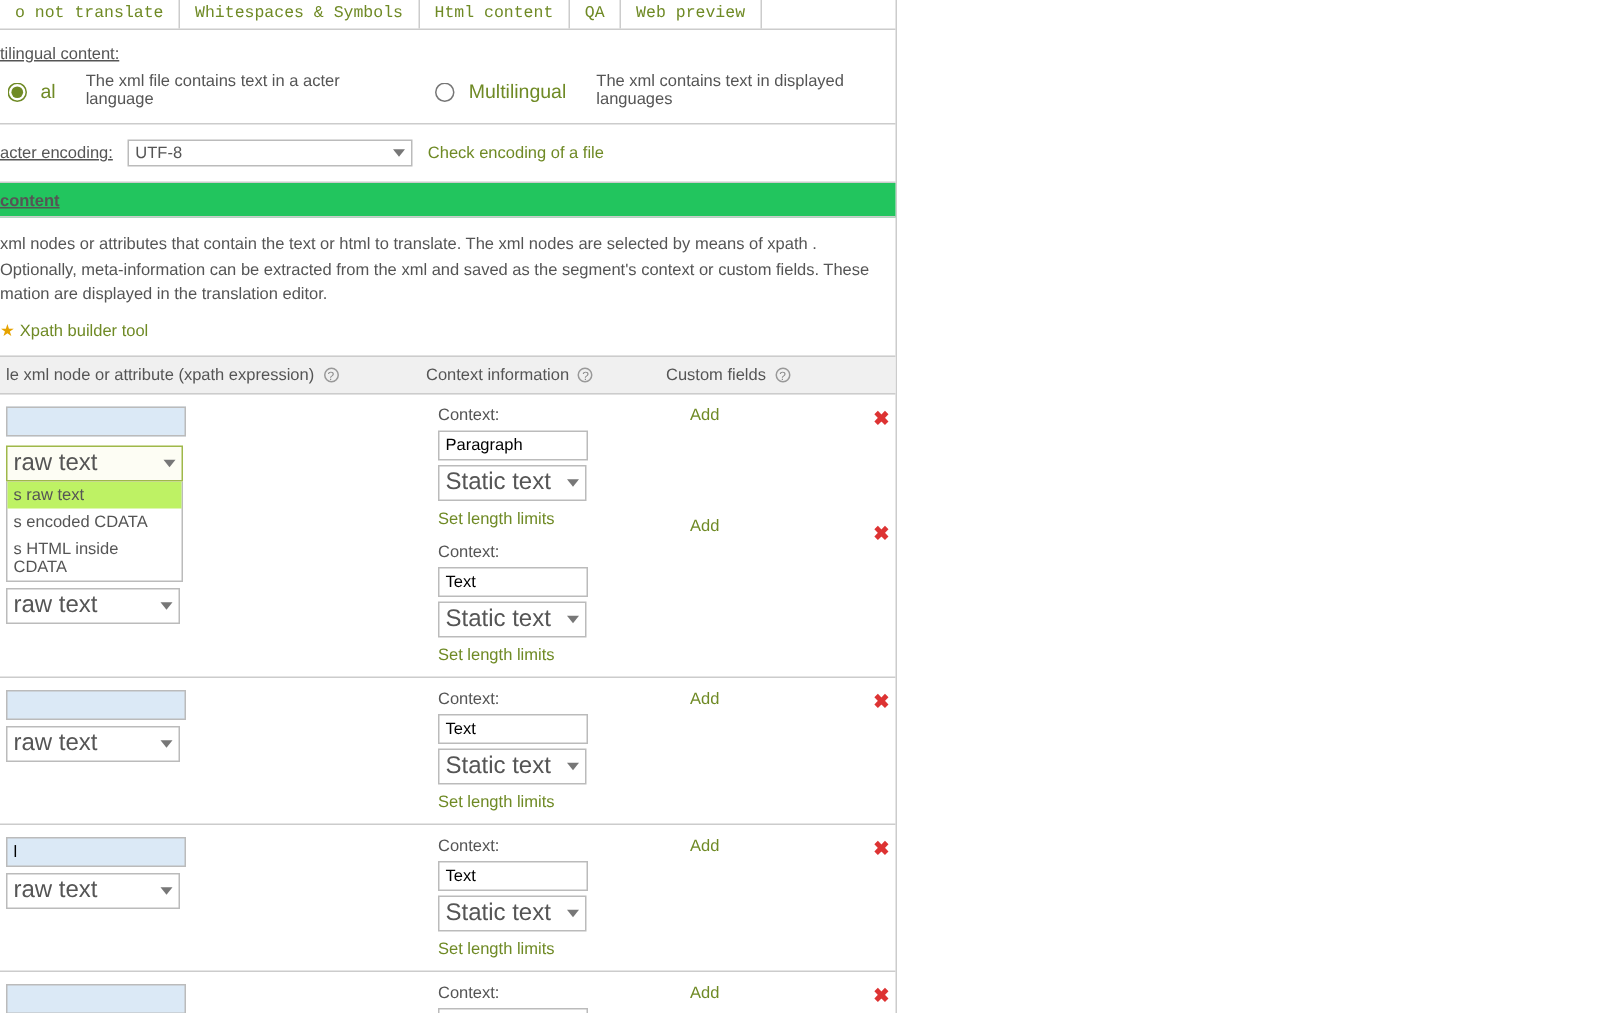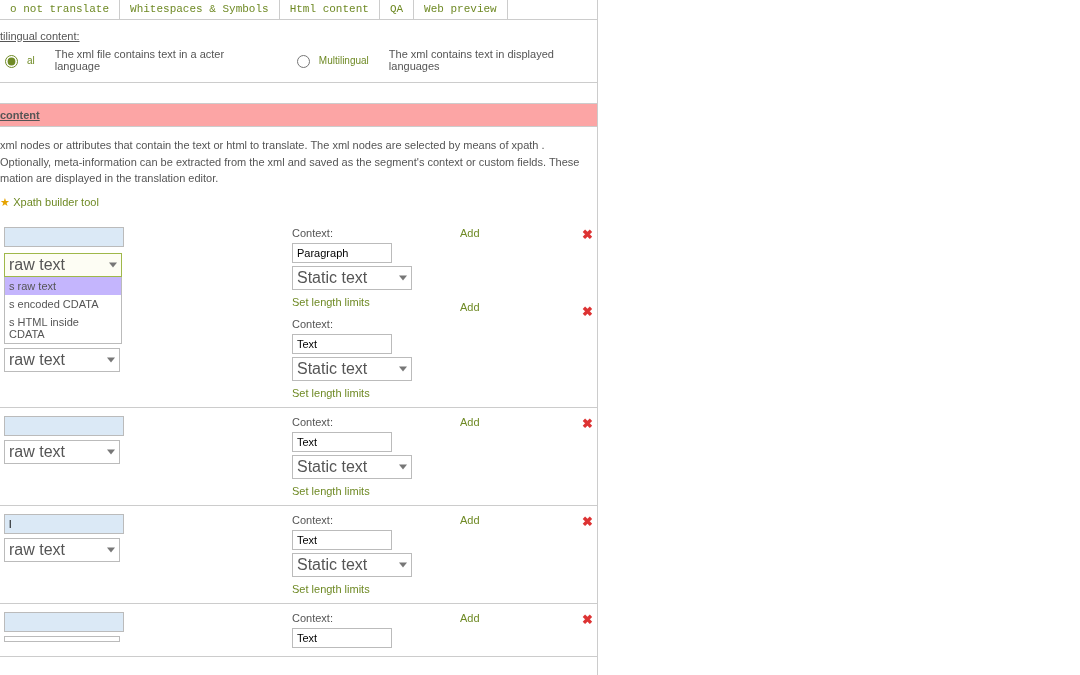--- a/index.html
+++ b/index.html
@@ -28,41 +28,41 @@
     border-right: 1px solid #ccc;
     cursor: pointer;
     font-family: Liberation Mono, monospace;
   }
   
   .section {
     border-bottom: 1px solid #ccc;
     padding: 10px 0 10px 0;
   }
   .gray-section {
-    background: #fca5a5;
+    background: #22c55e;
     border-bottom: 1px solid #ccc;
     padding: 4px 0;
   }
   .label-strong {
     font-size: 11px;
     color: #555;
     text-decoration: underline;
   }
   .ml-row {
     display: flex;
     align-items: center;
     gap: 20px;
     margin-top: 6px;
   }
   .radio-wrap {
     display: flex;
     align-items: center;
     gap: 6px;
   }
-  .radio-label { color: #6f8a25; font-size: 10px; }
+  .radio-label { color: #6f8a25; font-size: 13px; }
   .radio-desc  { color: #555; font-size: 11px; }
   input[type=radio] { accent-color: #6f8a25; }
   
   .enc-row {
     display: flex;
     align-items: center;
     gap: 10px;
   }
   .select {
     border: 1px solid #bbb;
@@ -139,30 +139,30 @@
   .dd-list {
     border: 1px solid #bbb;
     border-top: none;
     background: #fff;
     font-size: 11px;
   }
   .dd-item {
     padding: 3px 4px;
     cursor: pointer;
   }
-  .dd-item.sel { background: #c4b5fd; }
+  .dd-item.sel { background: #bef264; }
   .ctx-label { color: #555; font-size: 11px; margin-bottom: 4px; display: block; }
   .ctx-input {
     width: 100px;
     border: 1px solid #bbb;
     padding: 3px 4px;
     font-size: 11px;
   }
   .static-dd {
-    width: 120px;
+    width: 99px;
     margin-top: 3px;
   }
   .del {
     color: #d33;
     font-weight: bold;
     cursor: pointer;
     font-size: 13px;
   }
 </style>
 </head>
@@ -188,33 +188,55 @@
       <span class="radio-desc">The xml file contains text in a acter language</span>
       <div class="radio-wrap" style="margin-left:10px">
         <input type="radio" name="ml" style="">
         <span class="radio-label">Multilingual</span>
       </div>
       <span class="radio-desc">The xml contains text in displayed languages</span>
     </div>
   </div>
 
   <div class="section">
+    <div class="enc-row">
+      <span class="label-strong">acter encoding:</span>
+      <span class="select" style="width:190px">
+        <span>UTF-8</span>
+        <span class="arrow"></span>
+      </span>
+      <span class="green-link">Check encoding of a file</span>
+    </div>
   </div>
 
   <div class="gray-section">
     <span class="label-strong" style="font-weight:bold">content</span>
   </div>
   <div class="section" style="border-bottom:none">
     <div class="hint" style="margin-top:0; line-height:1.5"> xml nodes or attributes that contain the text or html to translate. The xml nodes are selected by means of xpath . Optionally, meta-information can be extracted from the xml and saved as the segment's context or custom fields. These mation are displayed in the translation editor.</div>
     <div style="text-align:left; margin-top:8px">
       <span class="star">★</span>
       <span class="green-link">Xpath builder tool</span>
     </div>
   </div>
 
+  <div class="thead">
+    <div class="th col-xpath">
+      <span>le xml node or attribute (xpath expression)</span>
+      <span class="help">?</span>
+    </div>
+    <div class="th col-context">
+      <span>Context information</span>
+      <span class="help">?</span>
+    </div>
+    <div class="th col-custom">
+      <span>Custom fields</span>
+      <span class="help">?</span>
+    </div>
+  </div>
 
   <div class="row">
     <div class="cell col-xpath">
       <input class="xpath-input" value="" style="">
       <div style="margin-top:6px; width:118px">
         <div class="dd open">
           <span>raw text</span>
           <span class="arrow"></span>
         </div>
         <div class="dd-list">

